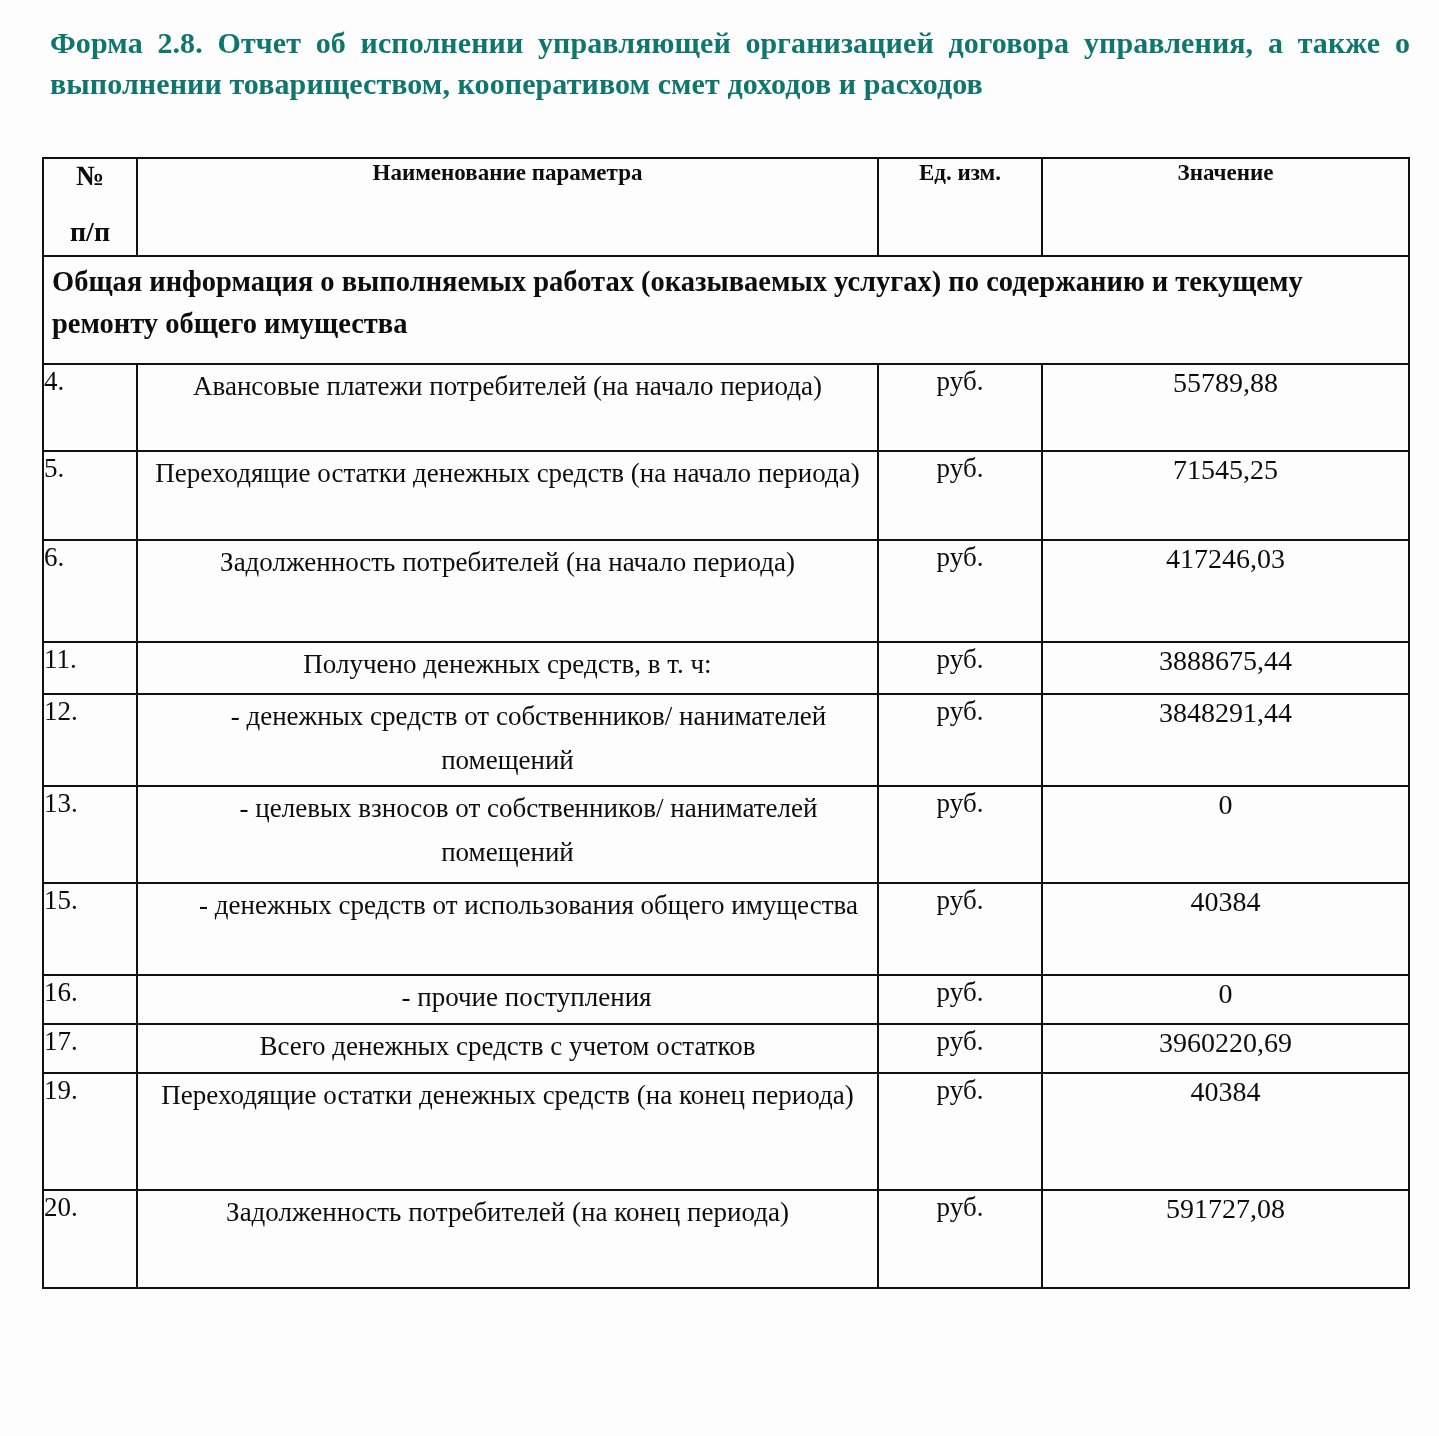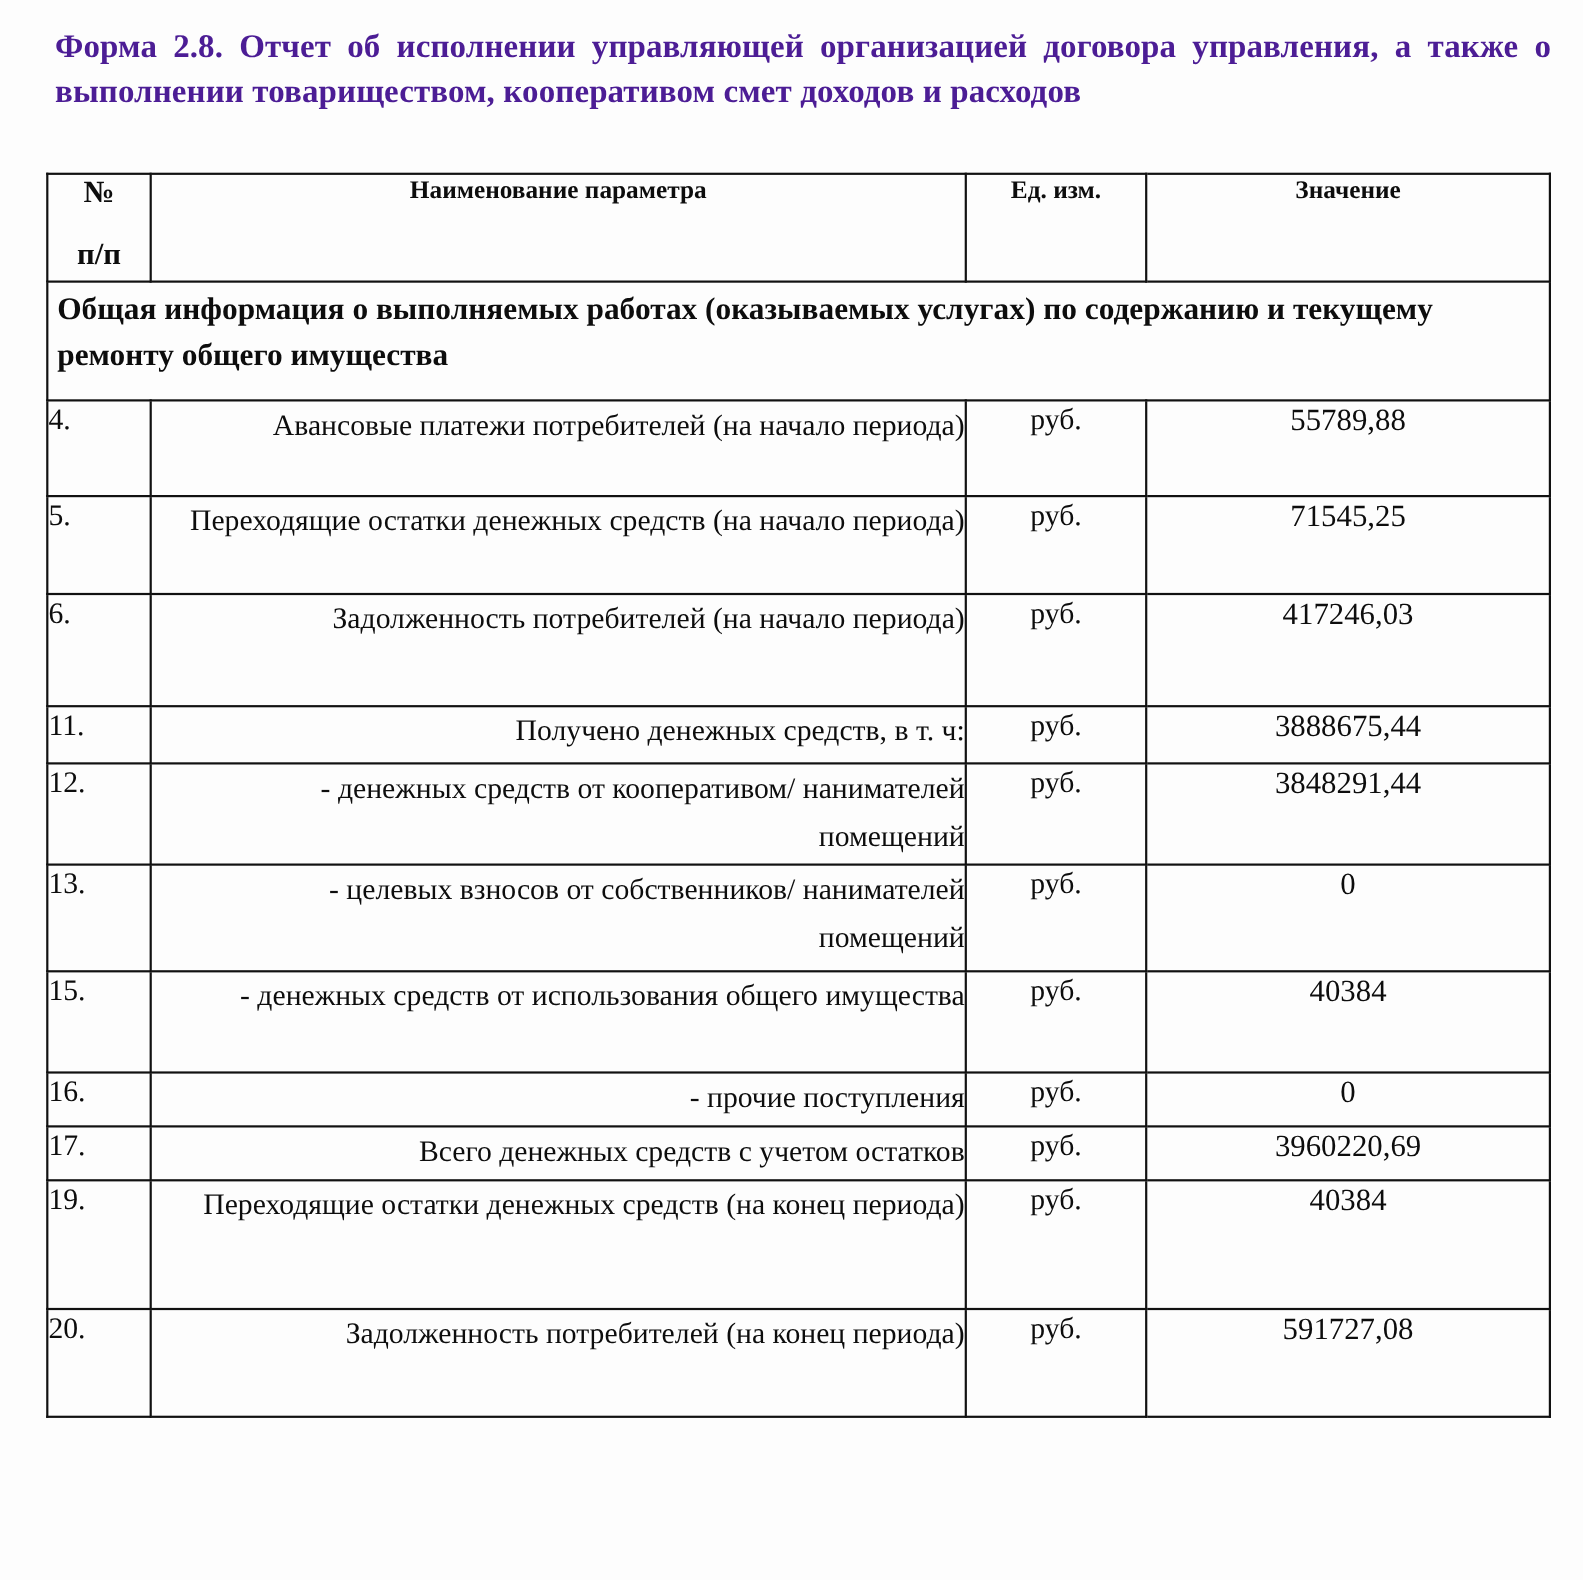--- a/index.html
+++ b/index.html
@@ -30,21 +30,21 @@
     position: absolute;
     left: 50px;
     top: 22px;
     width: 1360px;
     font-size: 30px;
     font-weight: bold;
     line-height: 1.38;
     letter-spacing: 0.1px;
     text-align: justify;
     text-align-last: left;
-    color: #4c1d95;
+    color: #0f766e;
   }
 
   
   .report-table {
     position: absolute;
     left: 42px;
     top: 157px;
     width: 1366px;
     border-collapse: collapse;
     table-layout: fixed;
@@ -90,21 +90,21 @@
   .cell-num {
     font-size: 27px;
     padding: 6px 0 0 7px;
     text-align: left;
     line-height: 1.25;
   }
   .cell-name {
     font-size: 27px;
     padding: 6px 8px 4px 10px;
     line-height: 1.62;
-    text-align: right;
+    text-align: center;
   }
   .cell-name.indent { text-indent: 42px; }
   .cell-name.indent2 { text-indent: 38px; }
   .cell-unit {
     font-size: 27px;
     text-align: center;
     padding: 8px 4px 0 4px;
     line-height: 1.25;
     margin-top: 36px;
   }
@@ -179,21 +179,21 @@
 
       <tr class="r-h50">
         <td class="cell-num">11.</td>
         <td class="cell-name">Получено денежных средств, в т. ч:</td>
         <td class="cell-unit">руб.</td>
         <td class="cell-value">3888675,44</td>
       </tr>
 
       <tr class="r-h90">
         <td class="cell-num">12.</td>
-        <td class="cell-name indent">- денежных средств от кооперативом/ нанимателей помещений</td>
+        <td class="cell-name indent">- денежных средств от собственников/ нанимателей помещений</td>
         <td class="cell-unit">руб.</td>
         <td class="cell-value">3848291,44</td>
       </tr>
 
       <tr class="r-h95">
         <td class="cell-num">13.</td>
         <td class="cell-name indent">- целевых взносов от собственников/ нанимателей помещений</td>
         <td class="cell-unit">руб.</td>
         <td class="cell-value">0</td>
       </tr>

